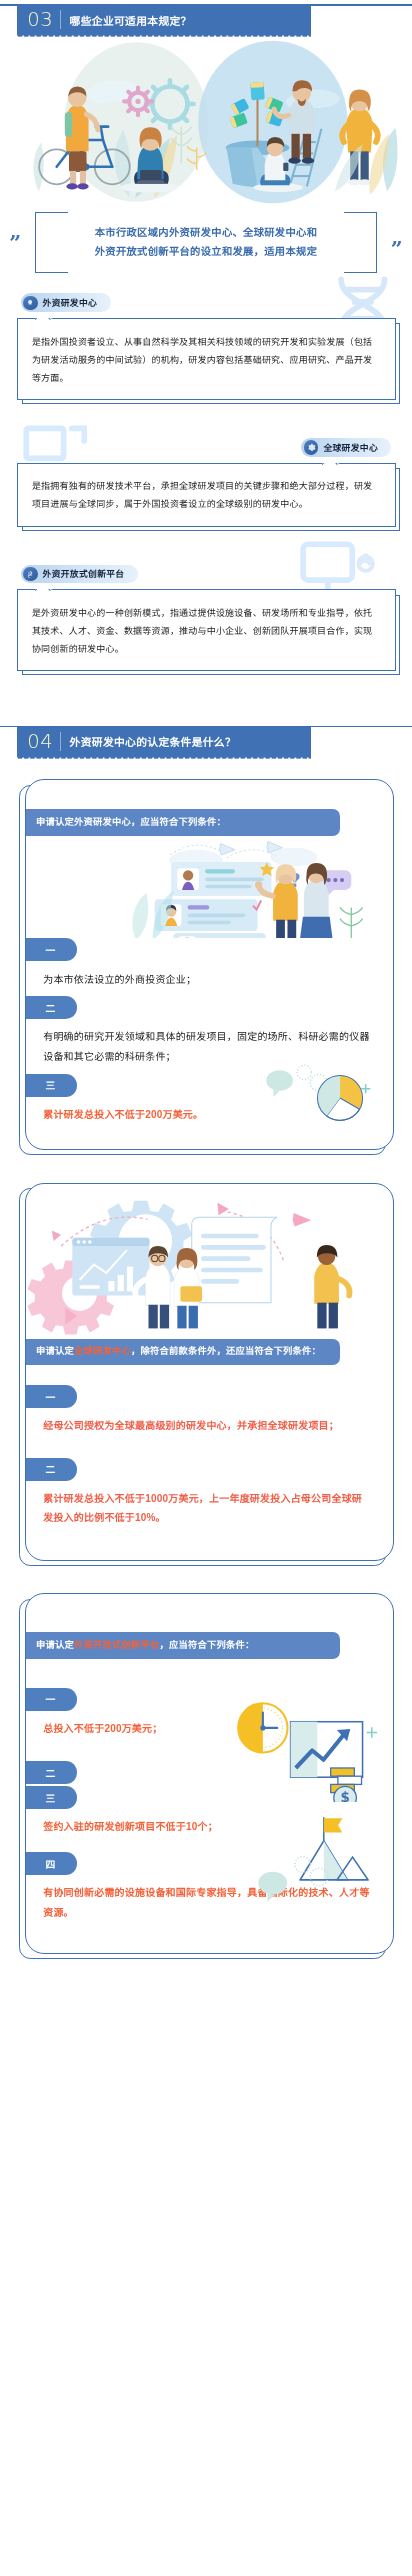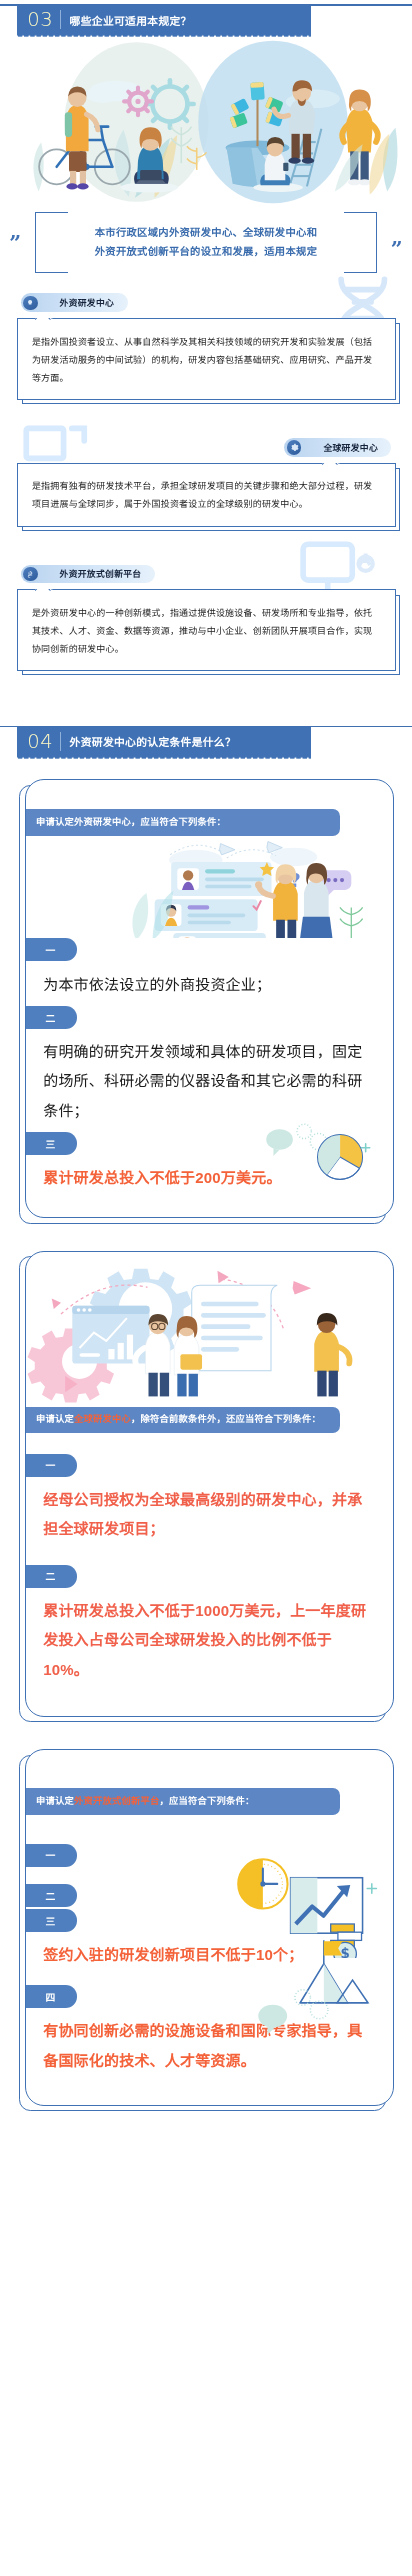--- a/index.html
+++ b/index.html
@@ -118,21 +118,21 @@
     line-height: 1;
   }
   .qmark.left { left: 9.3px; top: 20.6px; }
   .qmark.right { right: 9.3px; top: 27px; }
 
   
   .def-block { position: relative; margin-bottom: 17.5px; }
   .def-pill {
     display: inline-flex;
     align-items: center;
-    gap: 22px;
+    gap: 5px;
     padding: 2.1px 13.4px 2.1px 2.6px;
     border-radius: 10.3px;
     background: linear-gradient(90deg, #b9d3ef 0%, #d4e6f8 55%, #e6f1fb 100%);
     position: relative;
     z-index: 3;
   }
   .pill-icon {
     width: 14.4px; height: 14.4px;
     border-radius: 50%;
     background: linear-gradient(145deg, #4f80c0, #2d5a9b);
@@ -234,21 +234,21 @@
     display: flex;
     align-items: center;
     justify-content: center;
     color: #ffffff;
     font-size: 9.8px;
     font-weight: 600;
     letter-spacing: 0.5px;
     z-index: 4;
   }
   .cond-text {
-    font-size: 15px;
+    font-size: 10px;
     line-height: 1.95;
     padding: 8.2px 20.6px 5.2px 17.5px;
     letter-spacing: 0.2px;
     color: #1b1b1b;
   }
   .cond-text.accent { color: #f4623a; font-weight: 700; }
   .cond-text.accent-alt { color: #f0604a; font-weight: 700; }
 
   .spacer-sm { height: 9.3px; }
   .spacer-md { height: 20.6px; }
@@ -821,20 +821,21 @@
           <g>
             <rect x="196" y="134" width="46" height="16" fill="#f5c026" stroke="#3f71b4" stroke-width="2.5"></rect>
             <rect x="210" y="150" width="46" height="16" fill="#ffffff" stroke="#3f71b4" stroke-width="2.5"></rect>
             <rect x="196" y="166" width="46" height="16" fill="#f5c026" stroke="#3f71b4" stroke-width="2.5"></rect>
             <circle cx="224" cy="192" r="22" fill="#d8ecec" stroke="#3f71b4" stroke-width="2.5"></circle>
             <text x="224" y="201" font-size="26" font-weight="700" fill="#3f71b4" text-anchor="middle" font-family="DejaVu Sans, sans-serif">$</text>
           </g>
           <path d="M276 56 l0 18 M267 65 l18 0" stroke="#7fd0cb" stroke-width="3" stroke-linecap="round"></path>
         </svg>
       </div>
+      <div class="cond-text accent">总投入不低于200万美元；</div>
     </div>
 
     <div style="height:15.5px"></div>
 
     <div class="cond-item">
       <div class="num-tab">二</div>
     </div>
 
     <div class="cond-item">
       <div class="num-tab">三</div>

